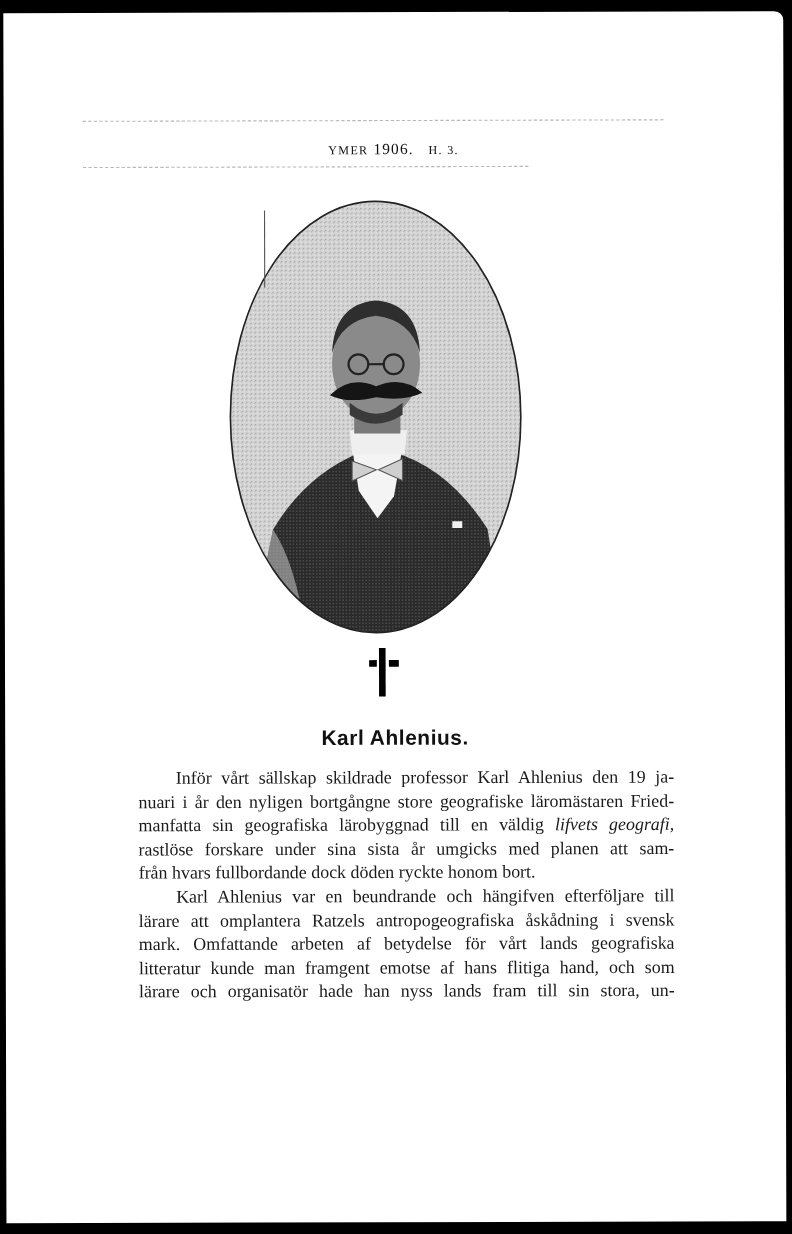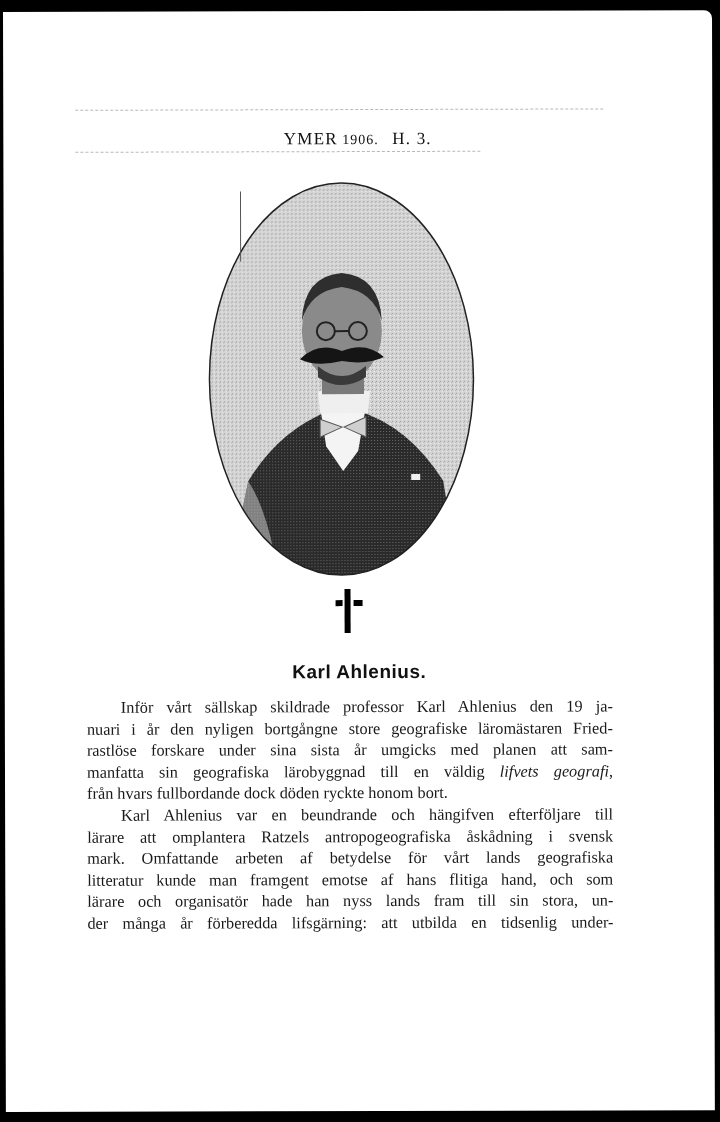--- a/index.html
+++ b/index.html
@@ -26,21 +26,21 @@
     .running-head {
       position: absolute;
       left: 0; width: 100%;
       top: 118px;
       text-align: center;
       font-family: "Liberation Serif", serif;
       font-size: 14px;
       letter-spacing: 1px;
       color: #111;
     }
-    .running-head .sc { font-size: 17px; letter-spacing: 1.2px; }
+    .running-head .sc { font-size: 11px; letter-spacing: 1.2px; }
     .portrait {
       position: absolute;
       left: 204px; top: 170px;
       width: 267px; height: 396px;
     }
     .cross {
       position: absolute;
       left: 326px; top: 578px;
       width: 36px; height: 46px;
     }
@@ -61,21 +61,21 @@
     .body-text {
       position: absolute;
       left: 82px; top: 685px;
       width: 526px;
       font-family: "Liberation Serif", serif;
       font-size: 16.3px;
       line-height: 21.6px;
       color: #1a1a1a;
       text-align: justify;
     }
-    .line { display: block; white-space: nowrap; text-align-last: justify; text-align: justify; }
+    .line { display: block; white-space: nowrap; text-align-last: justify; text-align: justify; margin-left: 39px; }
     .line.last { text-align-last: left; }
     .indent { padding-left: 34px; }
     .body-text em { font-style: italic; }
   </style>
 </head>
 <body>
 
 <div class="page">
 
   <div class="rule" style="left:72px; top:98px; width:528px;"></div>
@@ -141,24 +141,23 @@
     <div class="v"></div>
       <div class="h1"></div>
       <div class="h2"></div>
   </div>
 
   <div class="title">Karl Ahlenius.</div>
 
   <div class="body-text">
     <span class="line indent">Inför vårt sällskap skildrade professor Karl Ahlenius den 19 ja-</span>
     <span class="line">nuari i år den nyligen bortgångne store geografiske läromästaren Fried-</span>
+    <span class="line"><span>manfatta sin geografiska lärobyggnad till en väldig </span><em>lifvets geografi</em><span>,</span></span>
     <span class="line">rastlöse forskare under sina sista år umgicks med planen att sam-</span>
-    <span class="line"><span>manfatta sin geografiska lärobyggnad till en väldig </span><em>lifvets geografi</em><span>,</span></span>
     <span class="line last">från hvars fullbordande dock döden ryckte honom bort.</span>
 
     <span class="line indent">Karl Ahlenius var en beundrande och hängifven efterföljare till</span>
     <span class="line">lärare att omplantera Ratzels antropogeografiska åskådning i svensk</span>
     <span class="line">mark.  Omfattande arbeten af betydelse för vårt lands geografiska</span>
     <span class="line">litteratur kunde man framgent emotse af hans flitiga hand, och som</span>
     <span class="line">lärare och organisatör hade han nyss lands fram till sin stora, un-</span>
-    <span class="line">der många år förberedda lifsgärning: att utbilda en tidsenlig under-</span>
   </div>
 </div>
 
 </body></html>

